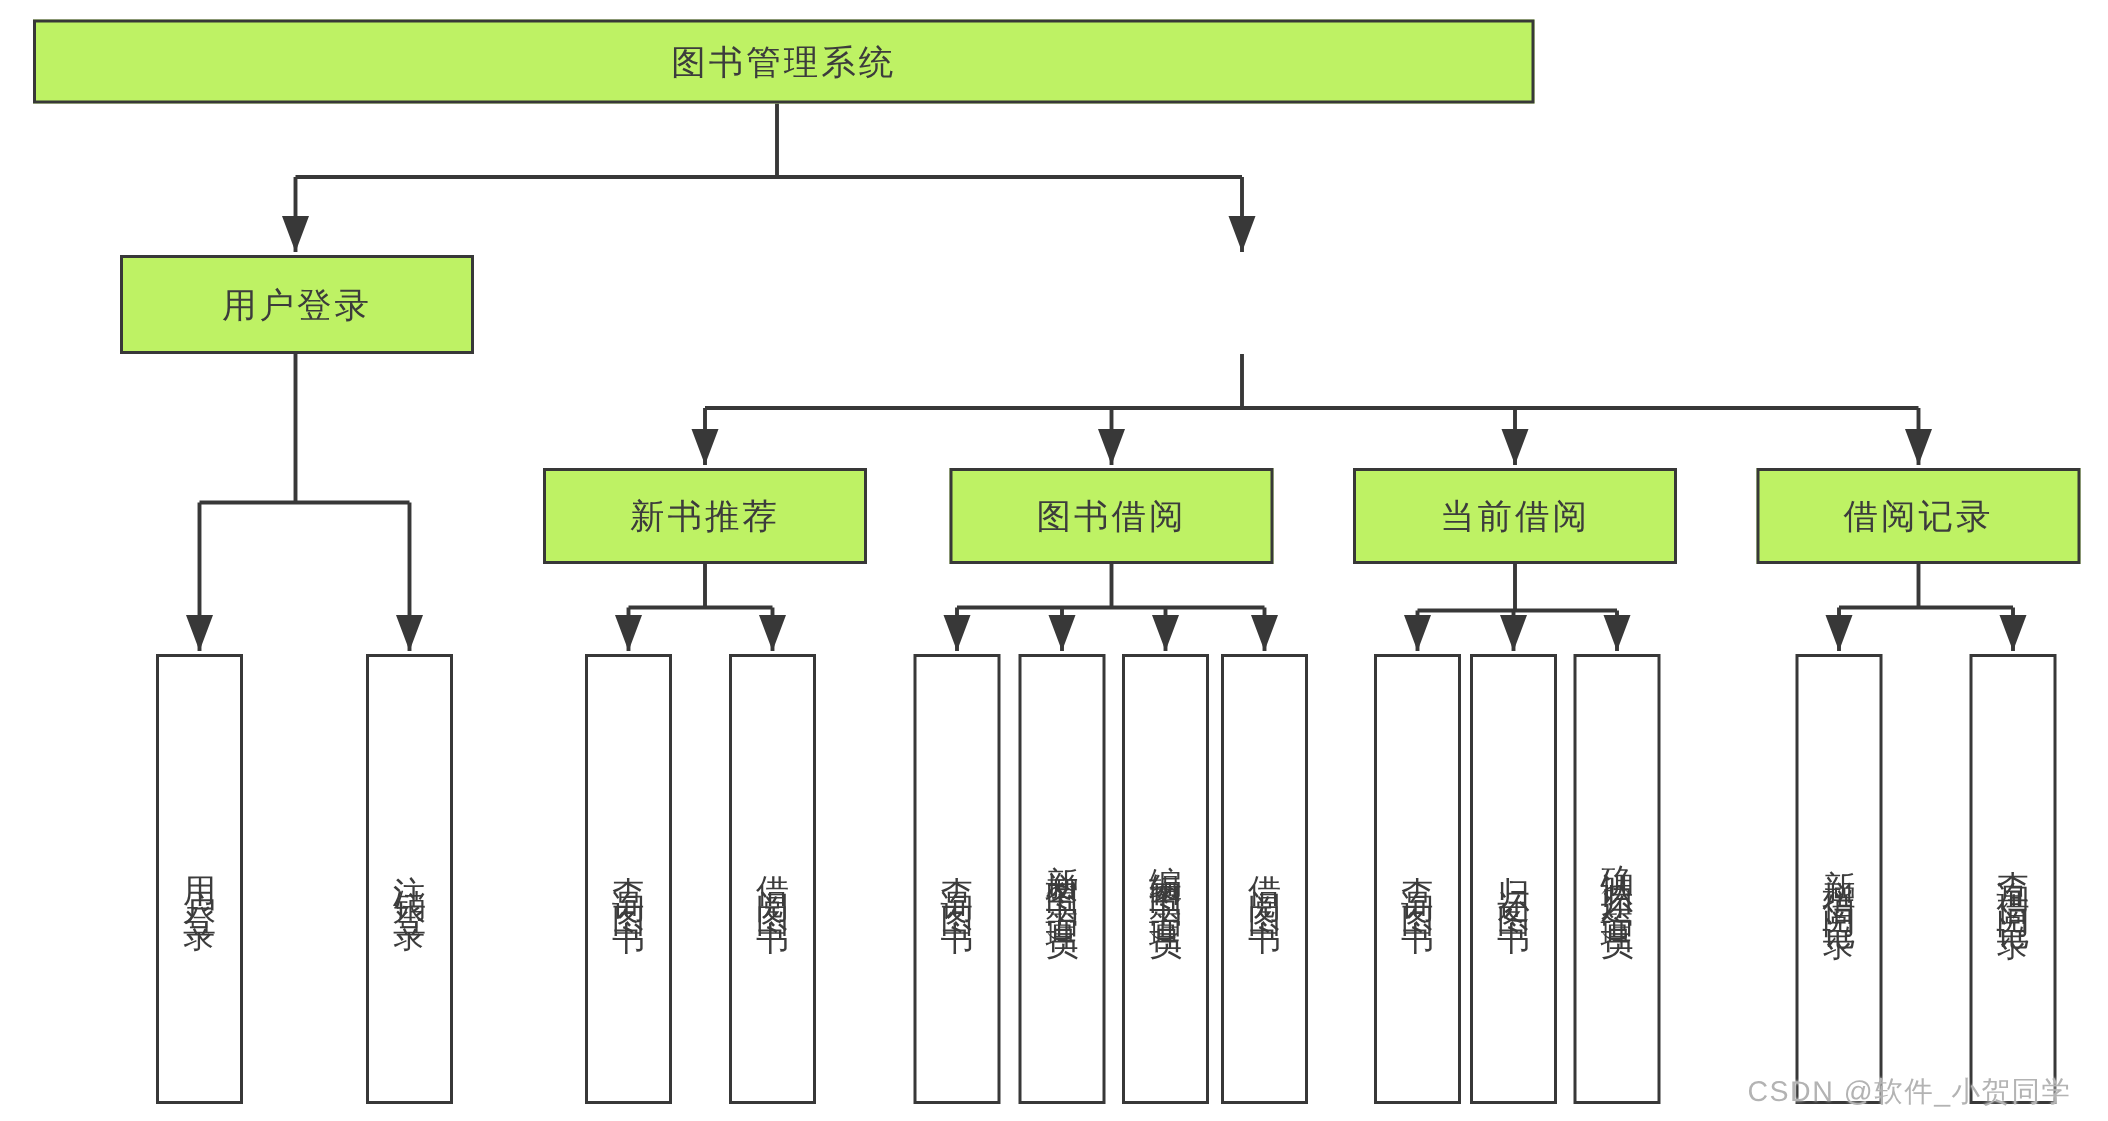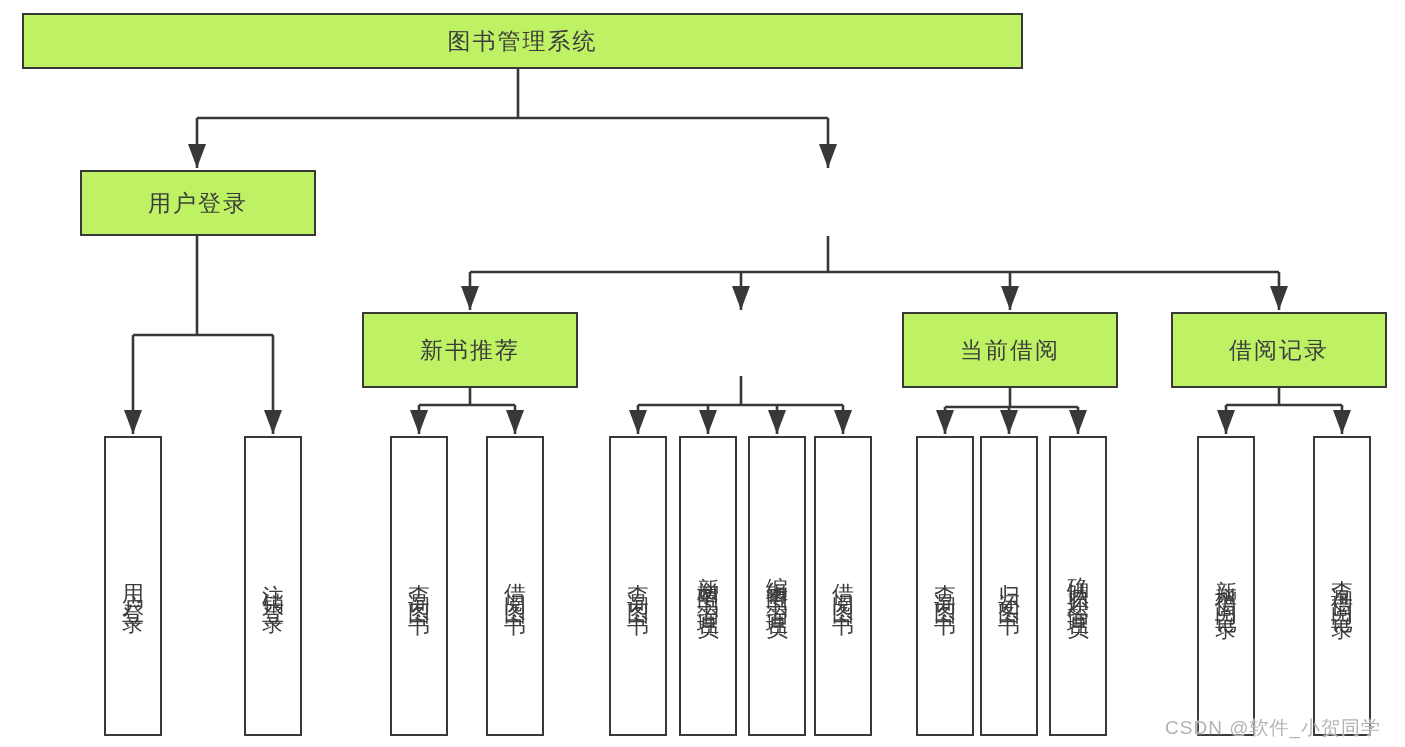--- a/index.html
+++ b/index.html
@@ -23,21 +23,21 @@
     position:absolute;box-sizing:border-box;
     border:2.5px solid var(--line);
     background:#bef264;
     display:flex;align-items:center;justify-content:center;
     color:var(--text);
     font-size:23px;letter-spacing:2px;
     white-space:nowrap;
   }
   .root{left:22px;top:13px;width:1001px;height:56px;}
   .lvl2{top:170px;width:236px;height:66px;}
-  .lvl3{top:312px;width:216px;height:76px;}
+  .lvl3{top:312px;width:216px;height:64px;}
 
   .vnode{
     position:absolute;box-sizing:border-box;
     border:2.5px solid var(--line);
     background:#fff;
     top:436px;width:58px;height:300px;
   }
   .vnode span{
     position:absolute;left:50%;top:50%;
     transform:translate(-50%,-50%);
@@ -126,20 +126,23 @@
     <span>图书管理系统</span>
   </div>
 
   <div class="node lvl2" style="left:80px">
     <span>用户登录</span>
   </div>
 
   <div class="node lvl3" style="left:362px">
     <span>新书推荐</span>
   </div>
+  <div class="node lvl3" style="left:633px">
+    <span>图书借阅</span>
+  </div>
   <div class="node lvl3" style="left:902px">
     <span>当前借阅</span>
   </div>
   <div class="node lvl3" style="left:1171px">
     <span>借阅记录</span>
   </div>
 
   <div class="vnode ls4" style="left:104px">
     <span>用户登录</span>
   </div>

